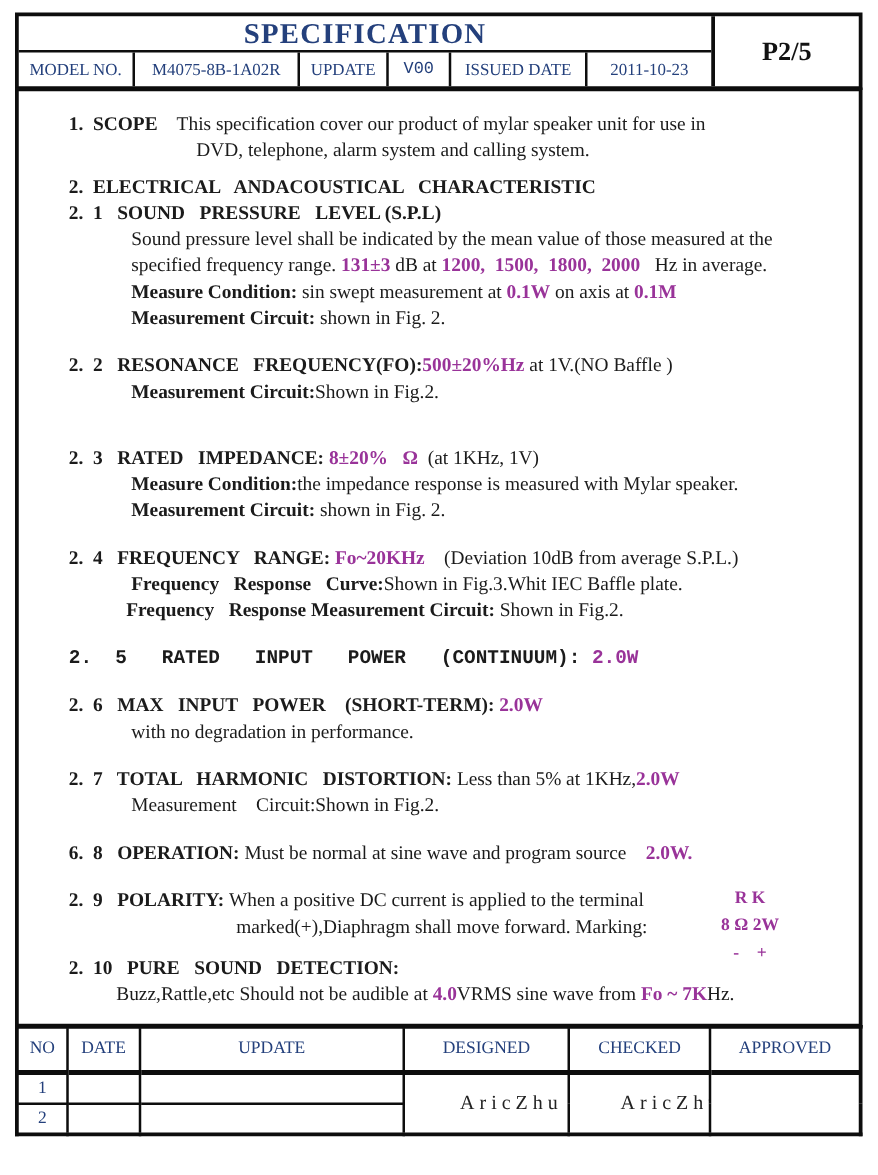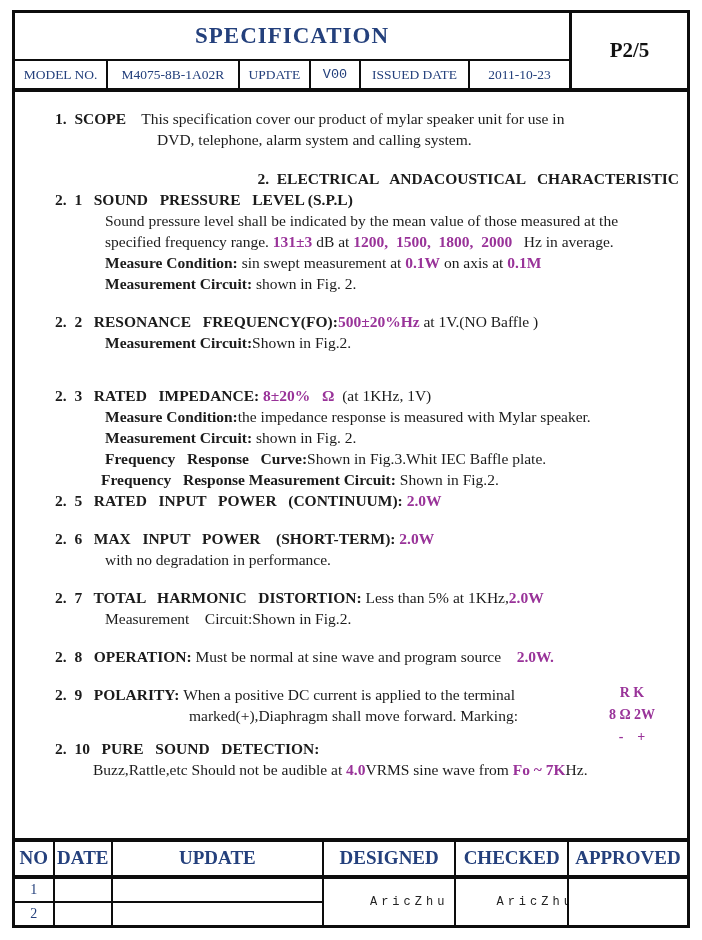--- a/index.html
+++ b/index.html
@@ -3,52 +3,52 @@
 <meta charset="utf-8">
 <style>
   :root { --navy:#24407c; --magenta:#993399; --ink:#1b1b1b; --line:#0d0d0d; }
   * { margin:0; padding:0; box-sizing:border-box; }
   html,body { background:#fff; }
   .page { position:relative; width:702px; height:940px; background:#fff;
           font-family:"Liberation Serif","DejaVu Serif",serif; color:var(--ink); overflow:hidden; }
   .wrap { position:absolute; left:12px; top:10px; width:678px; }
 
   
-  .hdr-box { display:flex; border:3px solid var(--line); height:81px;text-align:center; }
+  .hdr-box { display:flex; border:3px solid var(--line); height:62px;text-align:center; }
   .hdr-left { flex:1; display:flex; flex-direction:column; min-width:0; }
   .hdr-title { flex:1; display:flex; align-items:center; justify-content:center;
                font-size:23px; font-weight:bold; color:var(--navy); letter-spacing:1px; }
   .hdr-model-row { height:29px; border-top:2px solid var(--line); display:flex;
                    font-size:13.5px; color:var(--navy); }
   .hc { display:flex; align-items:center; justify-content:center; border-left:2px solid var(--line);
         white-space:nowrap; overflow:hidden; }
   .hc:first-child { border-left:none; }
   .c1{width:91px;} .c2{width:132px;} .c3{width:71px;} .c4{width:50px;font-family:Liberation Mono, monospace;} .c5{width:109px;} .c6{flex:1;}
   .hdr-right { width:118px; border-left:3px solid var(--line); display:flex; align-items:center;
                justify-content:center; font-size:21px; font-weight:bold; color:#121212; }
 
   
   .body-box { border:3px solid var(--line); margin-top:-2px; height:752px;
               padding:16px 8px 0 14px; font-size:15.5px; line-height:21px; }
   .line { white-space:pre-wrap; }
   .line .b { font-weight:bold; }
   .line .m { color:var(--magenta); }
   .rel { position:relative; }
-  .marking { position:absolute; right:12px; top:-2px; width:70px; text-align:center;
+  .marking { position:absolute; right:44px; top:-2px; width:70px; text-align:center;
              color:var(--magenta); font-weight:bold; font-size:14px; line-height:22px; white-space:pre; }
 
   
   table.ftr { width:678px; margin-top:-2px; border-collapse:collapse; table-layout:fixed;
               border:3px solid var(--line); }
   .ftr th, .ftr td { border:2px solid var(--line); text-align:center; vertical-align:middle;
                      overflow:hidden; }
-  .ftr tr.fhead th { height:36px; font-size:19px; font-weight:bold; color:var(--navy);
+  .ftr tr.fhead th { height:36px; font-size:14px; font-weight:normal; color:var(--navy);
                      border-bottom:4px solid var(--line); }
   .ftr td { height:25px; font-size:14px; color:var(--navy); }
-  .ftr td.sig { font-family:Liberation Mono, monospace; font-size:12px;
+  .ftr td.sig { font-family:Liberation Serif, serif; font-size:16px;
                 letter-spacing:4px; color:#232323; font-weight:normal;padding-left:40px; }
 </style>
 </head>
 <body>
 
 <div class="page">
   <div class="wrap">
 
     <div class="hdr-box">
       <div class="hdr-left">
@@ -61,39 +61,40 @@
           <div class="hc c5">ISSUED DATE</div>
           <div class="hc c6">2011-10-23</div>
         </div>
       </div>
       <div class="hdr-right">P2/5</div>
     </div>
 
     <div class="body-box">
         <div class="line" style="padding-left: 26px;"><span class="b">1.  SCOPE</span><span>    This specification cover our product of mylar speaker unit for use in</span></div>
         <div class="line" style="padding-left: 128px;"><span>DVD, telephone, alarm system and calling system.</span></div>
-        <div class="line" style="margin-top: 18px; padding-left: 26px; text-align: right;"><span class="b">2.  ELECTRICAL   ANDACOUSTICAL   CHARACTERISTIC</span></div>
+        <div class="line" style="margin-top: 8px; padding-left: 26px;"><span class="b">2.  ELECTRICAL   ANDACOUSTICAL   CHARACTERISTIC</span></div>
         <div class="line" style="padding-left: 26px;"><span class="b">2.  1   SOUND   PRESSURE   LEVEL (S.P.L)</span></div>
         <div class="line" style="padding-left: 76px;"><span>Sound pressure level shall be indicated by the mean value of those measured at the</span></div>
         <div class="line" style="padding-left: 76px;"><span>specified frequency range. </span><span class="b m">131±3</span><span> dB at </span><span class="b m">1200,  1500,  1800,  2000</span><span>   Hz in average.</span></div>
         <div class="line" style="padding-left: 76px;"><span class="b">Measure Condition:</span><span> sin swept measurement at </span><span class="b m">0.1W</span><span> on axis at </span><span class="b m">0.1M</span></div>
         <div class="line" style="padding-left: 76px;"><span class="b">Measurement Circuit:</span><span> shown in Fig. 2.</span></div>
         <div class="line" style="margin-top: 17px; padding-left: 26px;"><span class="b">2.  2   RESONANCE   FREQUENCY(FO):</span><span class="b m">500±20%Hz</span><span> at 1V.(NO Baffle )</span></div>
         <div class="line" style="padding-left: 76px;"><span class="b">Measurement Circuit:</span><span>Shown in Fig.2.</span></div>
         <div class="line" style="margin-top: 32px; padding-left: 26px;"><span class="b">2.  3   RATED   IMPEDANCE: </span><span class="b m">8±20%   Ω</span><span>  (at 1KHz, 1V)</span></div>
         <div class="line" style="padding-left: 76px;"><span class="b">Measure Condition:</span><span>the impedance response is measured with Mylar speaker.</span></div>
         <div class="line" style="padding-left: 76px;"><span class="b">Measurement Circuit:</span><span> shown in Fig. 2.</span></div>
+        <div class="line" style="margin-top: 17px; padding-left: 26px;"><span class="b">2.  4   FREQUENCY   RANGE: </span><span class="b m">Fo~20KHz</span><span>    (Deviation 10dB from average S.P.L.)</span></div>
         <div class="line" style="padding-left: 76px;"><span class="b">Frequency   Response   Curve:</span><span>Shown in Fig.3.Whit IEC Baffle plate.</span></div>
         <div class="line" style="padding-left: 72px;"><span class="b">Frequency   Response Measurement Circuit:</span><span> Shown in Fig.2.</span></div>
-        <div class="line" style="padding-left: 26px;"><span class="b">2.  5   RATED   INPUT   POWER   (CONTINUUM): </span><span class="b m">2.0W</span></div>
+        <div class="line" style="margin-top: 17px; padding-left: 26px; font-family: Liberation Mono, monospace;"><span class="b">2.  5   RATED   INPUT   POWER   (CONTINUUM): </span><span class="b m">2.0W</span></div>
         <div class="line" style="margin-top: 17px; padding-left: 26px;"><span class="b">2.  6   MAX   INPUT   POWER    (SHORT-TERM): </span><span class="b m">2.0W</span></div>
         <div class="line" style="padding-left: 76px;"><span>with no degradation in performance.</span></div>
         <div class="line" style="margin-top: 17px; padding-left: 26px;"><span class="b">2.  7   TOTAL   HARMONIC   DISTORTION: </span><span>Less than 5% at 1KHz,</span><span class="b m">2.0W</span></div>
         <div class="line" style="padding-left: 76px;"><span>Measurement    Circuit:Shown in Fig.2.</span></div>
-        <div class="line" style="margin-top: 17px; padding-left: 26px;"><span class="b">2.  8   OPERATION: </span><span>Must be normal at sine wave and program source    </span><span class="b m">2.0W.</span></div>
+        <div class="line" style="margin-top: 17px; padding-left: 26px;"><span class="b">6.  8   OPERATION: </span><span>Must be normal at sine wave and program source    </span><span class="b m">2.0W.</span></div>
         <div class="line rel" style="margin-top: 17px; padding-left: 26px;"><span class="b">2.  9   POLARITY: </span><span>When a positive DC current is applied to the terminal</span><div class="marking"><div>R K</div><div>8 Ω 2W</div><div>-    +</div></div></div>
         <div class="line" style="padding-left: 160px;"><span>marked(+),Diaphragm shall move forward. Marking:</span></div>
         <div class="line" style="margin-top: 12px; padding-left: 26px;"><span class="b">2.  10   PURE   SOUND   DETECTION:</span></div>
         <div class="line" style="padding-left: 64px;"><span>Buzz,Rattle,etc Should not be audible at </span><span class="b m">4.0</span><span>VRMS sine wave from </span><span class="b m">Fo ~ 7K</span><span>Hz.</span></div>
       </div>
 
     <table class="ftr">
       <colgroup>
         <col style="width:40px">
           <col style="width:58px">

